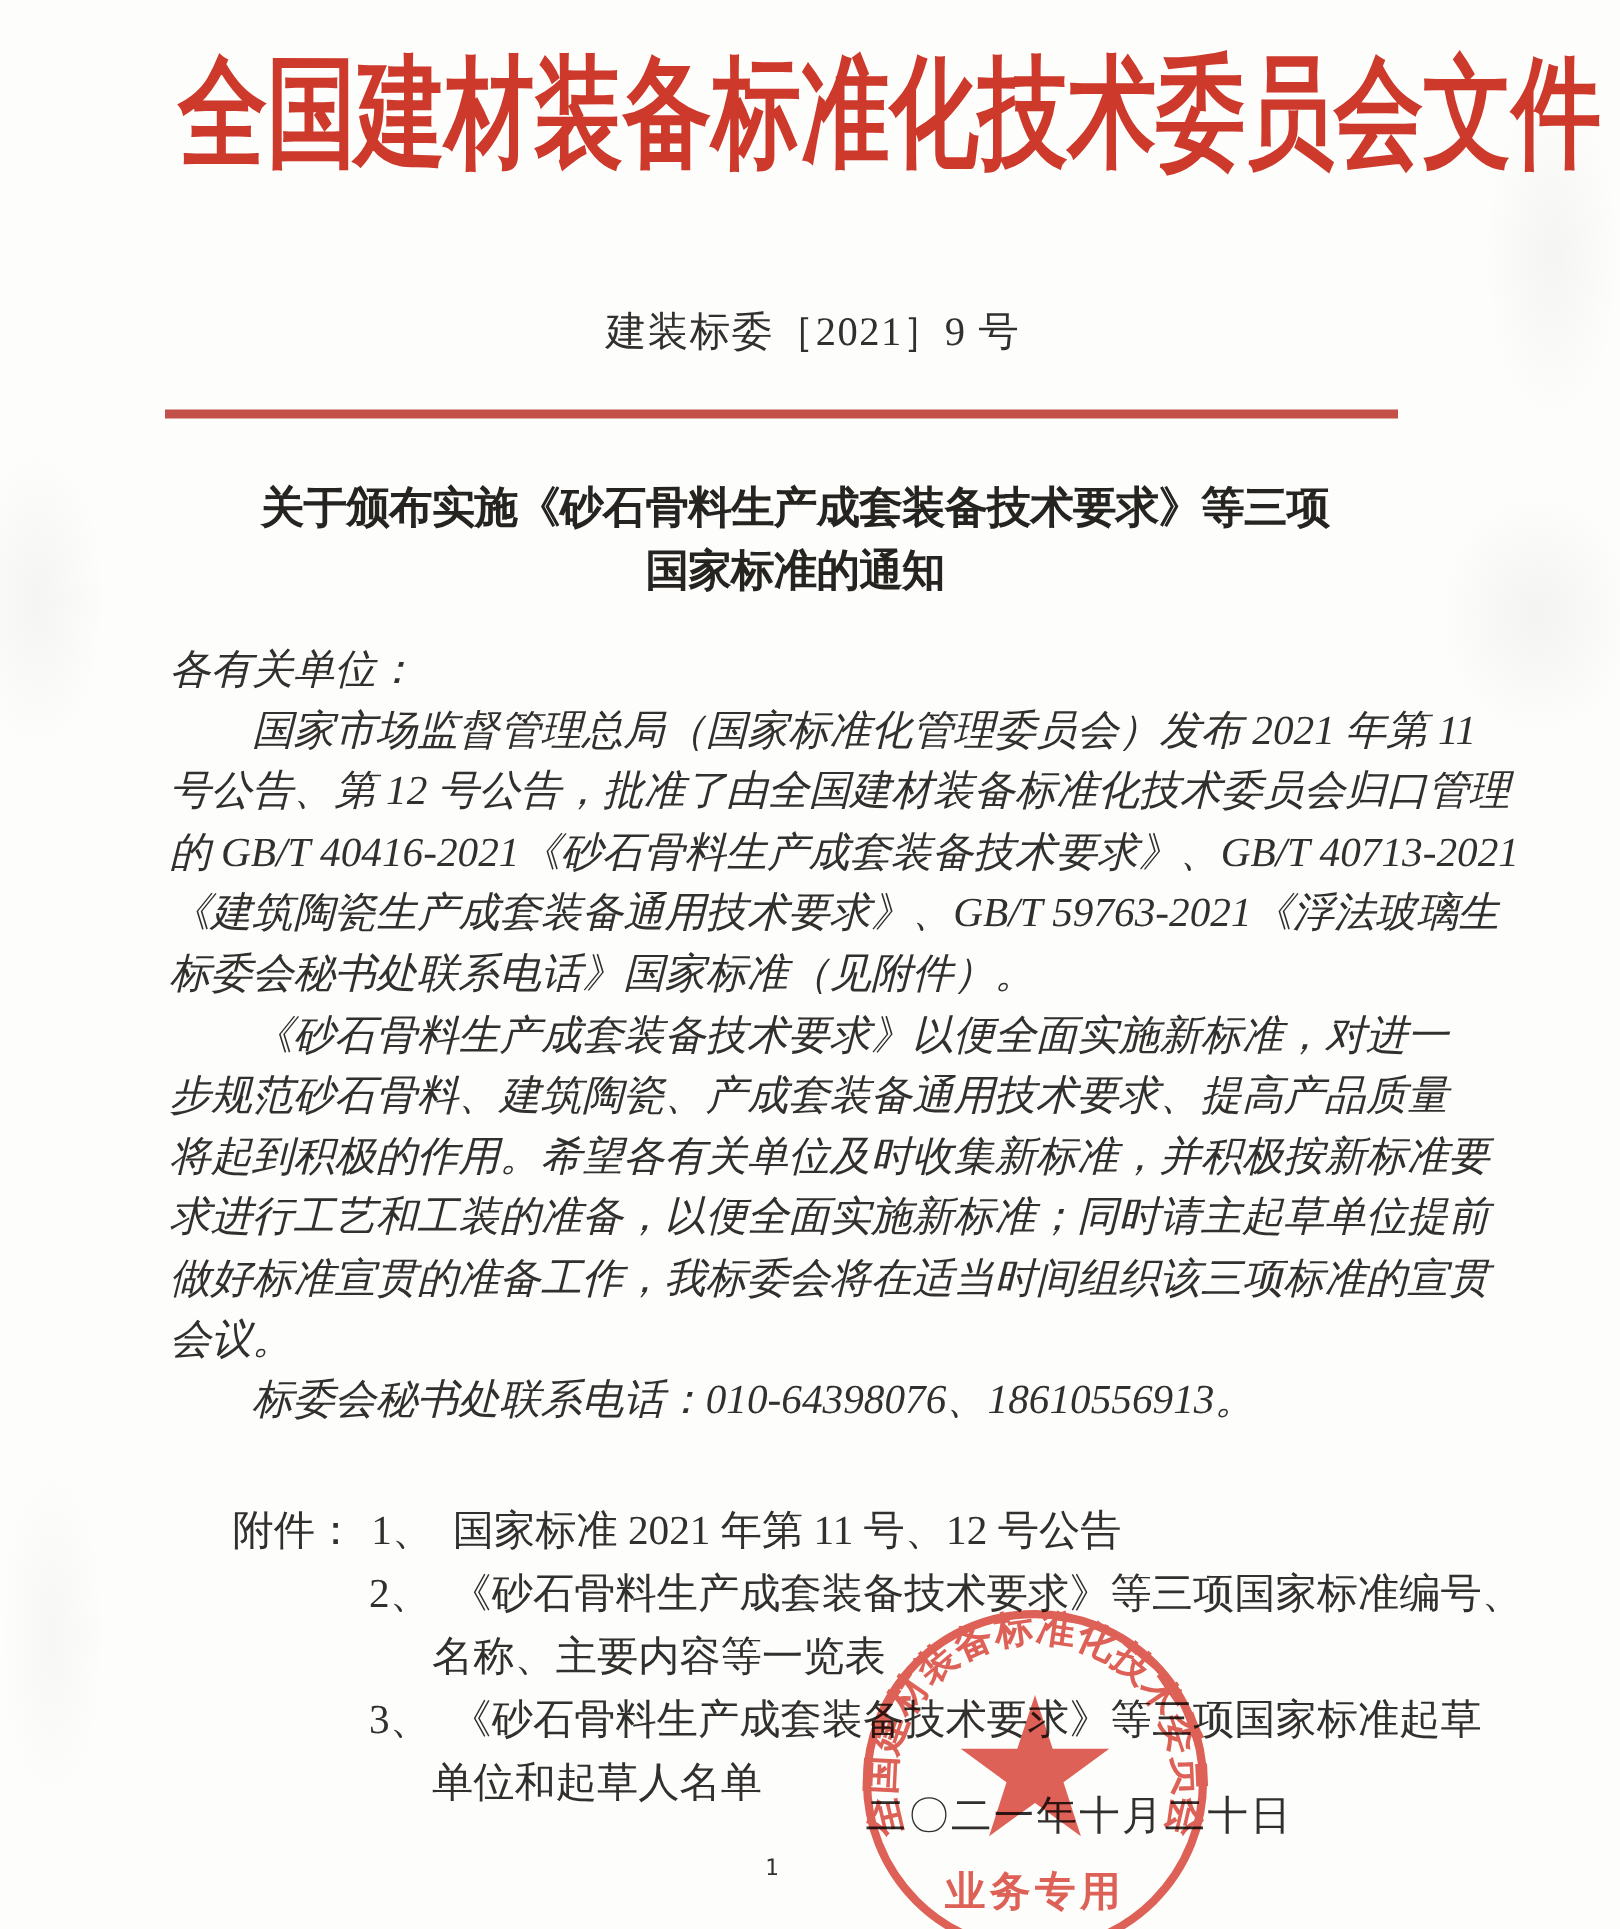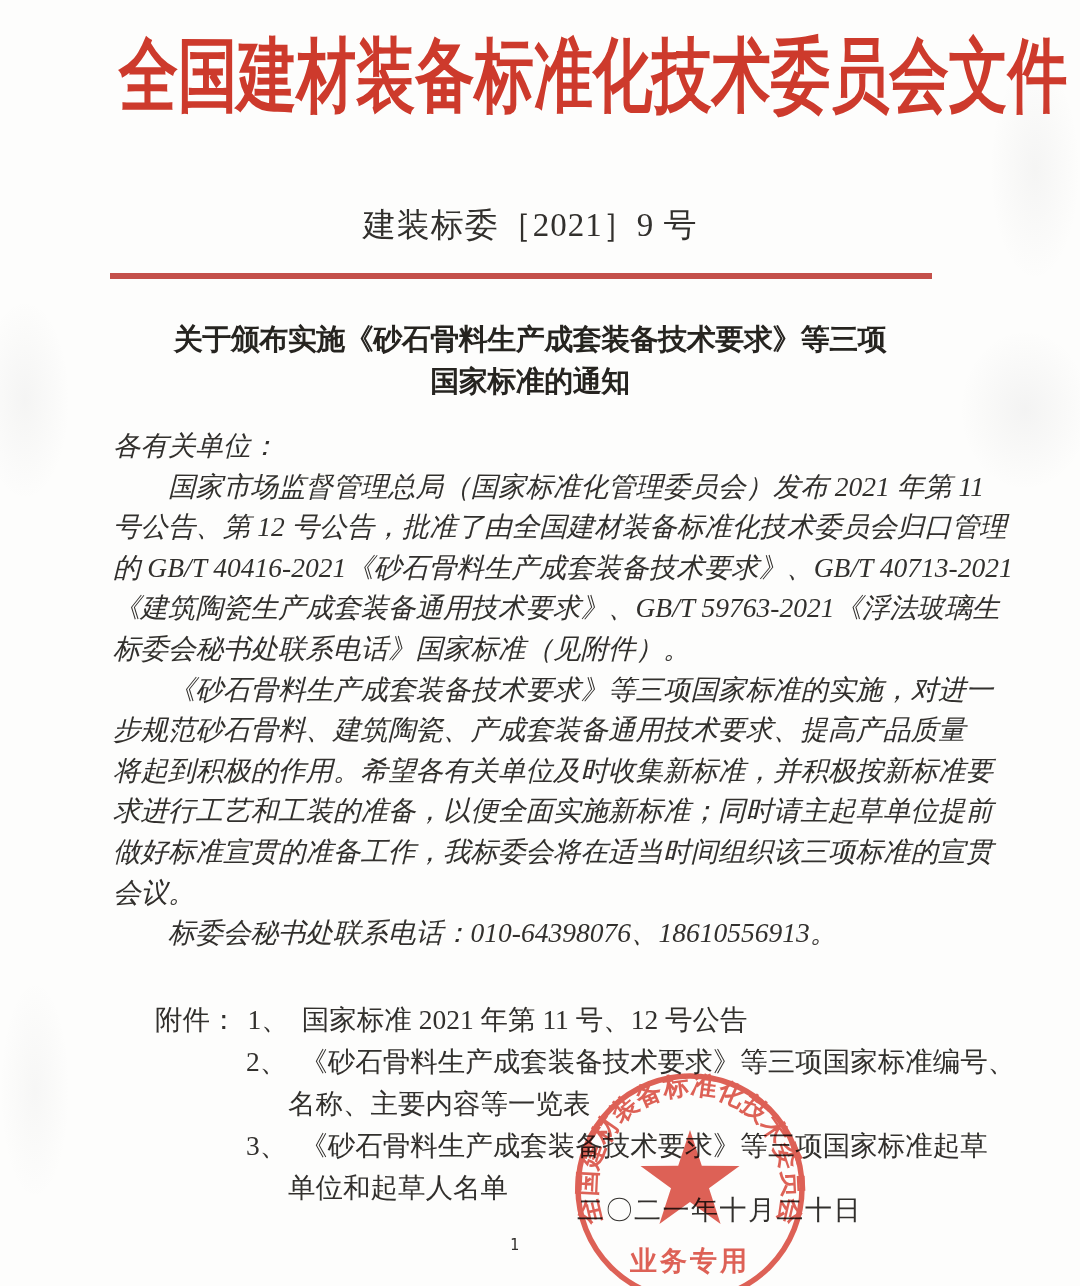--- a/index.html
+++ b/index.html
@@ -18,21 +18,21 @@
   .smudge.s4{left:0px;top:980px;width:70px;height:220px;background:radial-gradient(closest-side,rgba(90,90,95,0.04),rgba(0,0,0,0));}
 
   .header-title{
     position:absolute;left:0;top:22px;width:1080px;text-align:center;
     font-size:76px;font-weight:bold;color:var(--header-red,#cd3a2c);
     white-space:nowrap;transform:scaleX(0.78) scaleY(1.06);transform-origin:center top;
     letter-spacing:0px;
   }
   .doc-number{
     position:absolute;left:0;top:203px;width:1060px;text-align:center;
-    font-size:33px;letter-spacing:1px;
+    font-size:27px;letter-spacing:1px;padding-left:12px;
   }
   .red-line{
     position:absolute;left:110px;top:273px;width:822px;height:6px;
     background:var(--line-red,#c4504a);
   }
   .notice-title{
     position:absolute;left:0;top:303px;width:1060px;text-align:center;
     font-family:"Liberation Sans","DejaVu Sans",sans-serif;
     font-size:29px;font-weight:bold;line-height:42px;letter-spacing:-0.5px;
     color:#262420;
@@ -88,21 +88,21 @@
     <div>国家标准的通知</div>
   </div>
 
   <div class="body-block">
       <div>各有关单位：</div>
       <div class="indent">国家市场监督管理总局（国家标准化管理委员会）发布 2021 年第 11</div>
       <div>号公告、第 12 号公告，批准了由全国建材装备标准化技术委员会归口管理</div>
       <div>的 GB/T 40416-2021《砂石骨料生产成套装备技术要求》、GB/T 40713-2021</div>
       <div>《建筑陶瓷生产成套装备通用技术要求》、GB/T 59763-2021《浮法玻璃生</div>
       <div>标委会秘书处联系电话》国家标准（见附件）。</div>
-      <div class="indent">《砂石骨料生产成套装备技术要求》等三项国家标准的实施，对进一</div>
+      <div class="indent">《砂石骨料生产成套装备技术要求》以便全面实施新标准，对进一</div>
       <div>步规范砂石骨料、建筑陶瓷、产成套装备通用技术要求、提高产品质量</div>
       <div>将起到积极的作用。希望各有关单位及时收集新标准，并积极按新标准要</div>
       <div>求进行工艺和工装的准备，以便全面实施新标准；同时请主起草单位提前</div>
       <div>做好标准宣贯的准备工作，我标委会将在适当时间组织该三项标准的宣贯</div>
       <div>会议。</div>
       <div class="indent">标委会秘书处联系电话：010-64398076、18610556913。</div>
     </div>
 
   <div class="att-block">
       <div class="att-row att-first">

